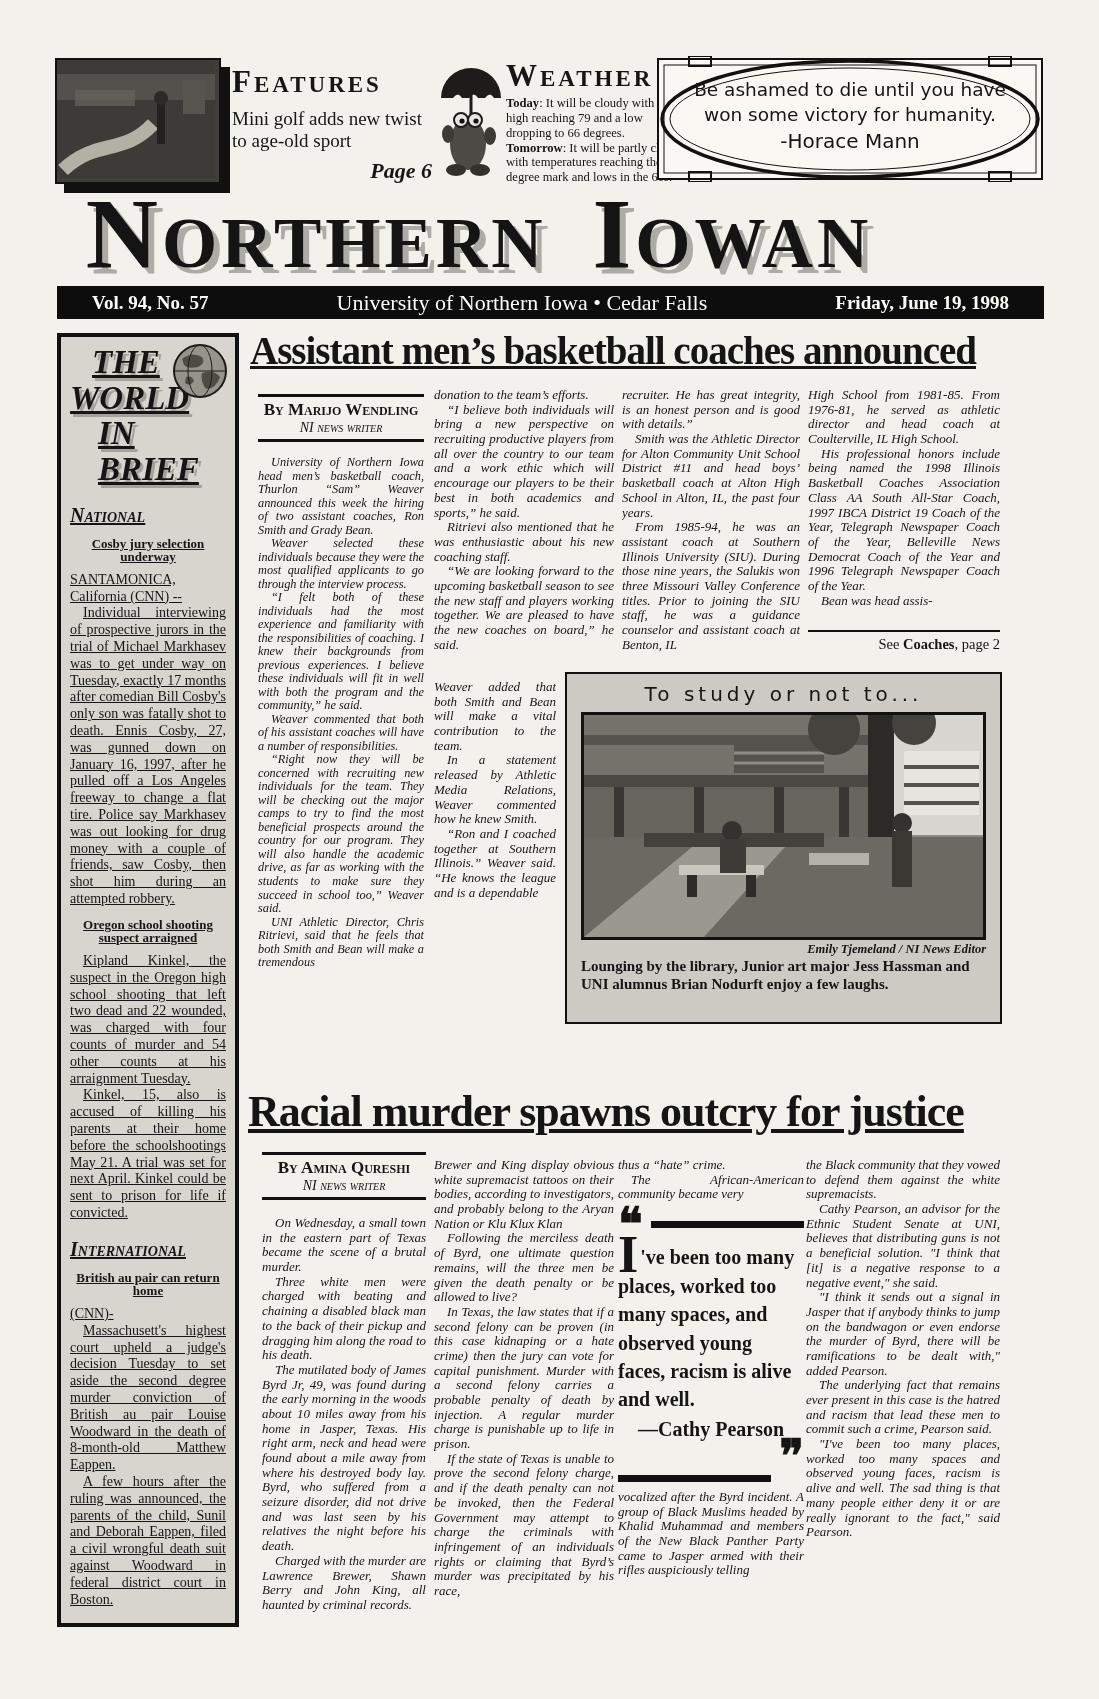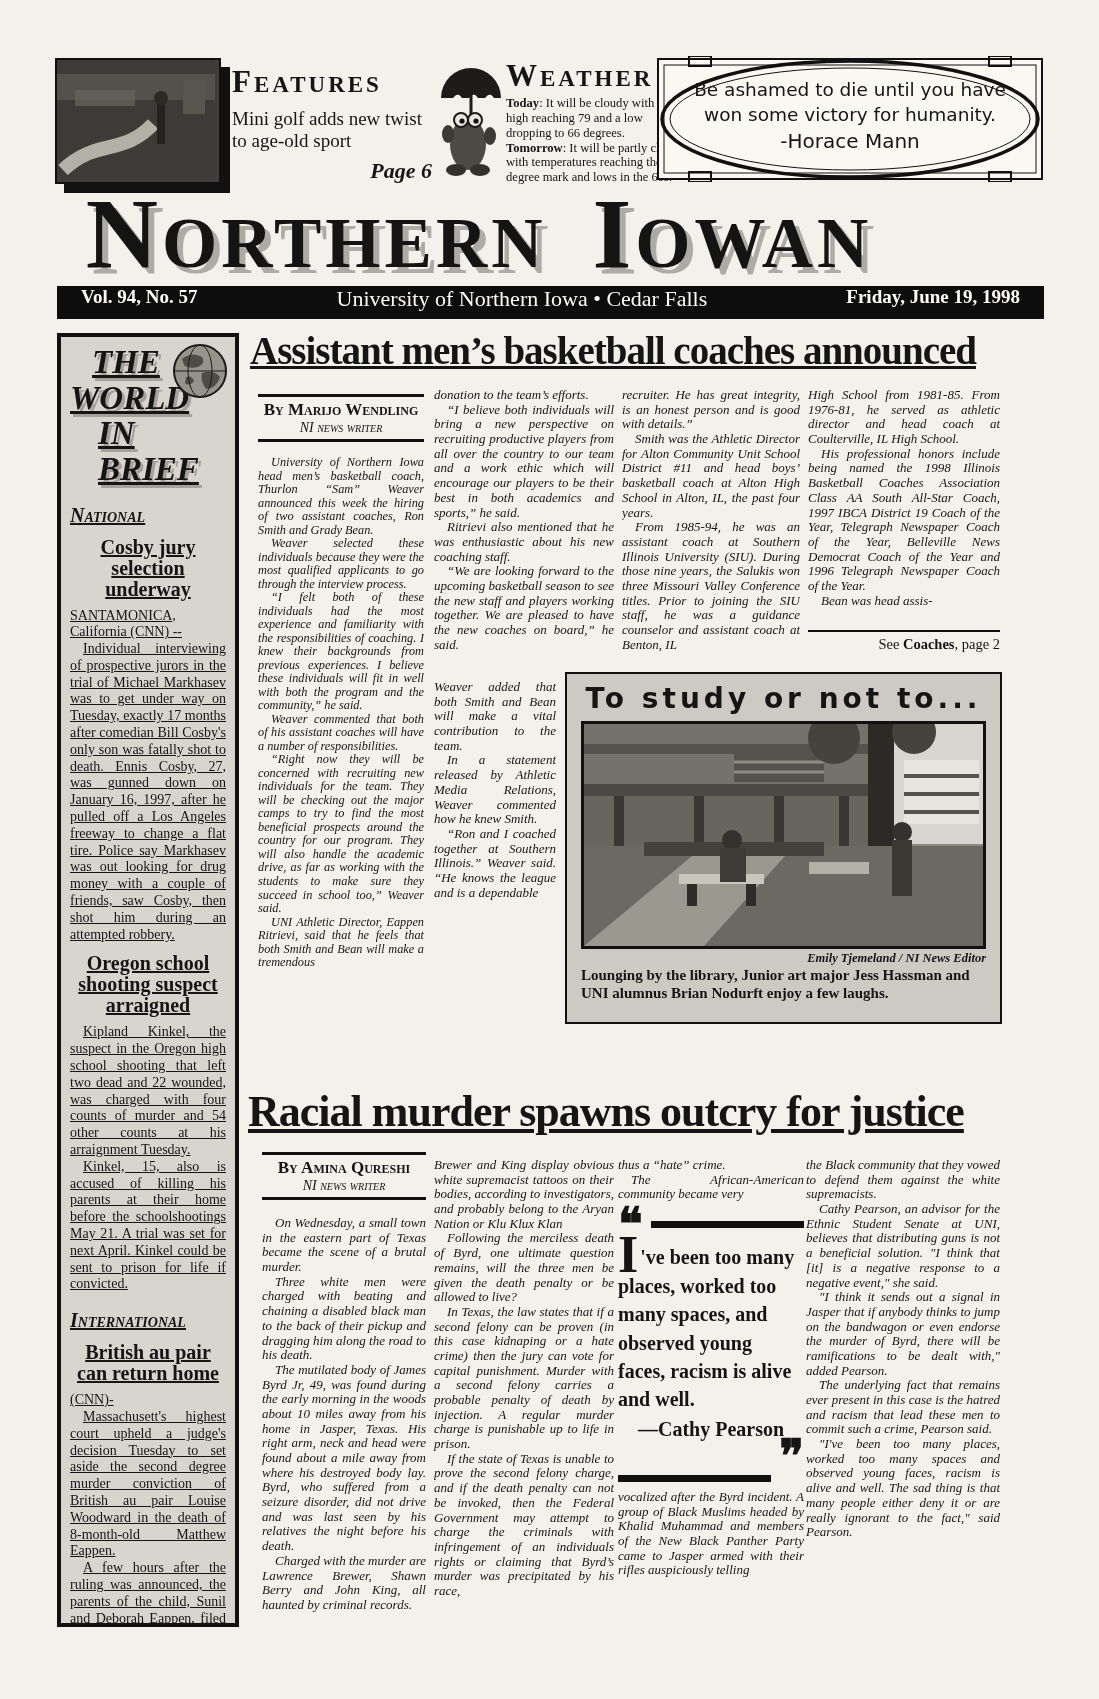--- a/index.html
+++ b/index.html
@@ -26,34 +26,34 @@
 
   
   .masthead{left:0;top:184px;width:958px;text-align:center;font-weight:bold;
             letter-spacing:4px;white-space:nowrap;color:#141414;
             text-shadow:6px 6px 0 #adaba6;line-height:1;}
   .masthead .Lg{font-size:100px;}
   .masthead .Sm{font-size:71px;}
   .masthead .gap{display:inline-block;width:46px;}
 
   .dateline{left:57px;top:286px;width:987px;height:33px;background:#0d0d0d;color:#fdfcf8;
-            display:flex;align-items:flex-start;justify-content:space-between;padding:0 24px;box-sizing:border-box;}
+            display:flex;align-items:center;justify-content:space-between;padding:0 35px;box-sizing:border-box;}
   .dl-vol,.dl-date{font-weight:bold;font-size:19px;}
   .dl-center{font-size:22px;}
 
   
   .sidebar{left:57px;top:333px;width:182px;height:1294px;background:#d8d5cf;border:4px solid #111;
            box-sizing:border-box;padding:8px 9px;overflow:hidden;text-decoration:underline;}
   .sb-title{font-style:italic;font-weight:bold;font-size:33px;line-height:1.08;
             text-shadow:3px 3px 0 #a5a29b;position:relative;}
   .sb-t1{margin-left:22px;} .sb-t3{margin-left:28px;}
   .sb-globe{position:absolute;right:-2px;top:-2px;}
   .sb-section-label{font-style:italic;font-weight:bold;font-variant:small-caps;font-size:20px;
                     text-decoration:underline;margin:16px 0 6px;}
-  .sb-head{font-weight:bold;font-size:20px;text-align:center;line-height:1.05;margin:10px 0 8px;}
+  .sb-head{font-weight:bold;font-size:13px;text-align:center;line-height:1.05;margin:10px 0 8px;}
   .sb-text{font-size:14px;line-height:1.2;text-align:justify;}
   .sb-text p{margin:0;}
   .indent-rest p:not(:first-child){text-indent:13px;}
   .indent-all p{text-indent:13px;}
 
   
   .headline{text-align:left;font-weight:bold;letter-spacing:-1px;line-height:1;text-decoration:underline;}
   .h1a{left:250px;top:331px;width:752px;font-size:39px;}
   .h2a{left:248px;top:1090px;width:752px;font-size:44px;}
   .byline{text-align:center;}
@@ -63,22 +63,22 @@
   .col{font-size:13px;line-height:1.13;text-align:justify;overflow:hidden;}
   .col p{margin:0;font-style:italic;}
   .tight{font-size:12.3px;line-height:1.1;}
   .see-ref{text-align:right;font-size:14.5px;}
   .see-ref .rule{height:2px;background:#111;margin-bottom:4px;}
   .see-ref b{font-weight:bold;}
 
   
   .photo-box{left:565px;top:672px;width:437px;height:352px;background:#cdcac3;border:2px solid #111;
              box-sizing:border-box;padding:6px 14px;}
-  .pf-head{font-family:"DejaVu Sans",sans-serif;font-size:28px;letter-spacing:4px;text-align:center;
-           font-weight:700;margin:2px 0 6px;}
+  .pf-head{font-family:"DejaVu Sans",sans-serif;font-size:20px;letter-spacing:4px;text-align:center;
+           font-weight:400;margin:2px 0 6px;}
   .pf-photo{width:405px;height:228px;border:3px solid #111;box-sizing:border-box;background:#7a786f;}
   .pf-credit{font-style:italic;font-weight:bold;font-size:12.5px;text-align:right;margin-top:2px;}
   .pf-caption{font-weight:bold;font-size:15px;line-height:1.2;}
 
   
   .pullquote{margin:10px 0 8px;}
   .pq-top{display:flex;align-items:center;gap:8px;margin-bottom:4px;}
   .pq-openmark{font-size:46px;line-height:.55;font-weight:bold;}
   .pq-bar{flex:1;height:7px;background:#111;}
   .pq-text{font-weight:bold;font-size:20px;line-height:1.42;margin:6px 0 2px;text-align:left;}
@@ -205,21 +205,21 @@
     <div class="byline-role">NI news writer</div>
     <div class="rule"></div>
   </div>
 
   <div class="abs col tight indent-all" style="left:258px;top:456px;width:166px;height:630px;">
       <p>University of Northern Iowa head men’s basketball coach, Thurlon “Sam” Weaver announced this week the hiring of two assistant coaches, Ron Smith and Grady Bean.</p>
       <p>Weaver selected these individuals because they were the most qualified applicants to go through the interview process.</p>
       <p>“I felt both of these individuals had the most experience and familiarity with the responsibilities of coaching. I knew their backgrounds from previous experiences. I believe these individuals will fit in well with both the program and the community,” he said.</p>
       <p>Weaver commented that both of his assistant coaches will have a number of responsibilities.</p>
       <p>“Right now they will be concerned with recruiting new individuals for the team. They will be checking out the major camps to try to find the most beneficial prospects around the country for our program. They will also handle the academic drive, as far as working with the students to make sure they succeed in school too,” Weaver said.</p>
-      <p>UNI Athletic Director, Eappen Ritrievi, said that he feels that both Smith and Bean will make a tremendous</p>
+      <p>UNI Athletic Director, Chris Ritrievi, said that he feels that both Smith and Bean will make a tremendous</p>
     </div>
   <div class="abs col indent-rest" style="left:434px;top:388px;width:180px;height:286px;">
       <p>donation to the team’s efforts.</p>
       <p>“I believe both individuals will bring a new perspective on recruiting productive players from all over the country to our team and a work ethic which will encourage our players to be their best in both academics and sports,” he said.</p>
       <p>Ritrievi also mentioned that he was enthusiastic about his new coaching staff.</p>
       <p>“We are looking forward to the upcoming basketball season to see the new staff and players working together. We are pleased to have the new coaches on board,” he said.</p>
     </div>
   <div class="abs col indent-rest" style="left:434px;top:680px;width:122px;height:406px;">
       <p>Weaver added that both Smith and Bean will make a vital contribution to the team.</p>
       <p>In a statement released by Athletic Media Relations, Weaver commented how he knew Smith.</p>

